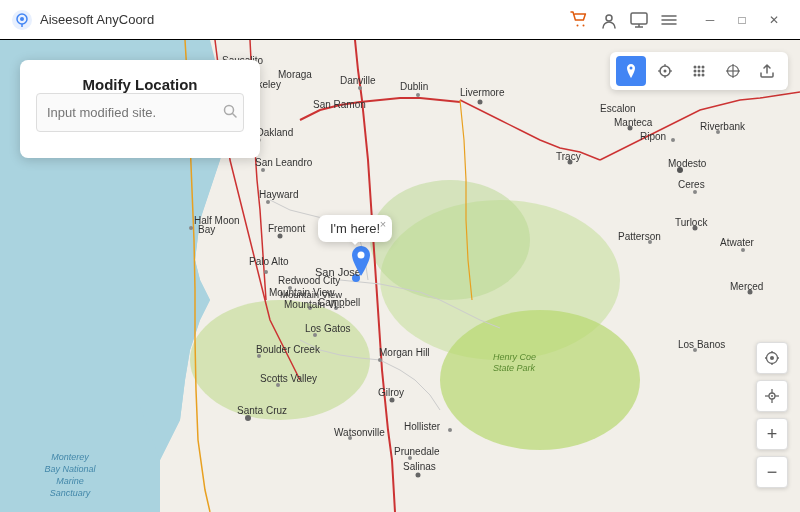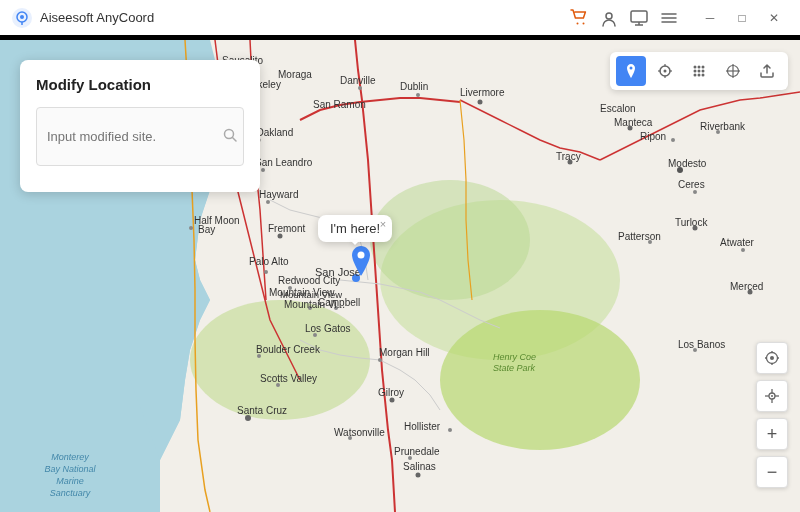--- a/index.html
+++ b/index.html
@@ -5,21 +5,21 @@
     * { margin: 0; padding: 0; box-sizing: border-box; }
     body { width: 800px; height: 512px; overflow: hidden; font-family: -apple-system, BlinkMacSystemFont, 'Segoe UI', sans-serif; background: #f0f0f0; }
 
     
     #titlebar {
       height: 40px;
       background: #ffffff;
       display: flex;
       align-items: center;
       padding: 0 12px;
-      border-bottom: 5px solid #000000;
+      border-bottom: 1px solid #000000;
       user-select: none;
     }
     #titlebar .app-icon {
       width: 20px; height: 20px;
       background: #e8f0fe;
       border-radius: 50%;
       display: flex; align-items: center; justify-content: center;
       margin-right: 8px;
       color: #4285f4;
       font-size: 11px;
@@ -142,32 +142,31 @@
       top: 20px;
       left: 20px;
       width: 240px;
       background: white;
       border-radius: 8px;
       box-shadow: 0 2px 12px rgba(0,0,0,0.18);
       padding: 16px;
       z-index: 10;
     }
     #modify-panel h2 {
-      text-align: left;
+      text-align: center;
       font-size: 15px;
       font-weight: 600;
       color: #222;
-      margin-bottom: 14px;
     }
     .search-box {
       display: flex;
       align-items: center;
       border: 1px solid #ddd;
       border-radius: 4px;
-      padding: 20px 10px;
+      padding: 10px 10px;
       background: #fafafa;
       margin-bottom: 10px;
     }
     .search-box input {
       border: none;
       background: transparent;
       flex: 1;
       font-size: 13px;
       color: #999;
       outline: none;

